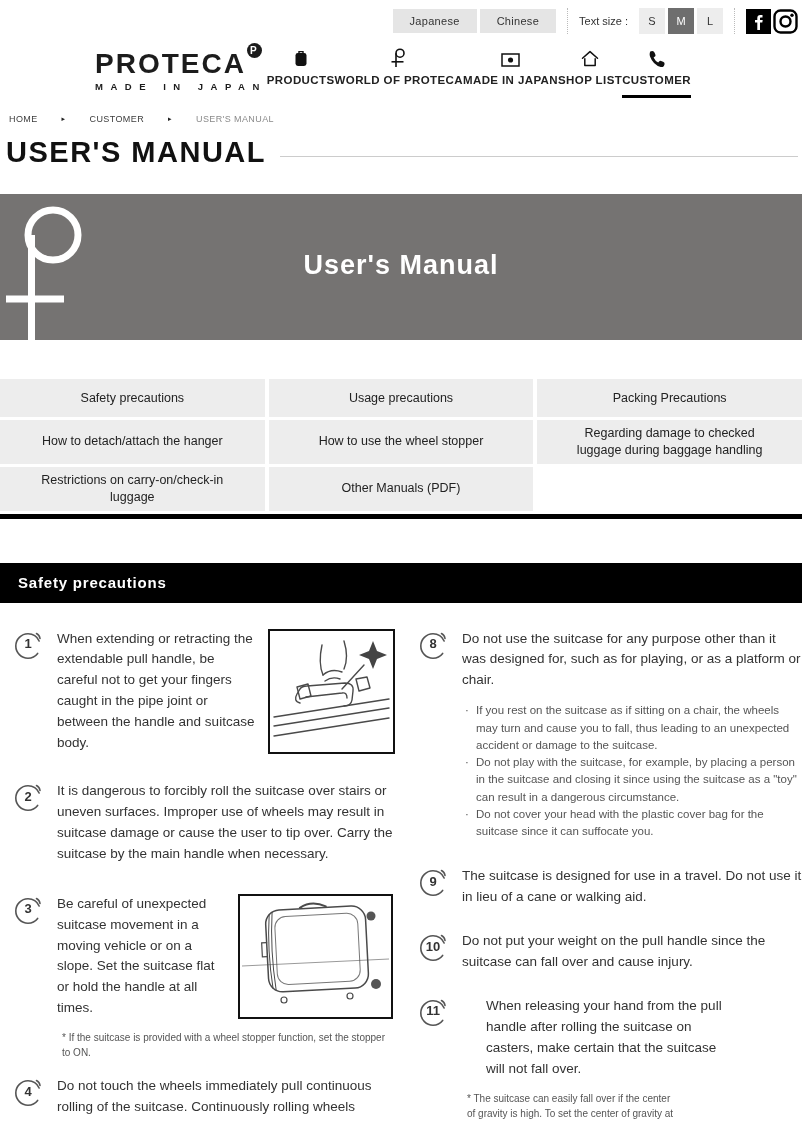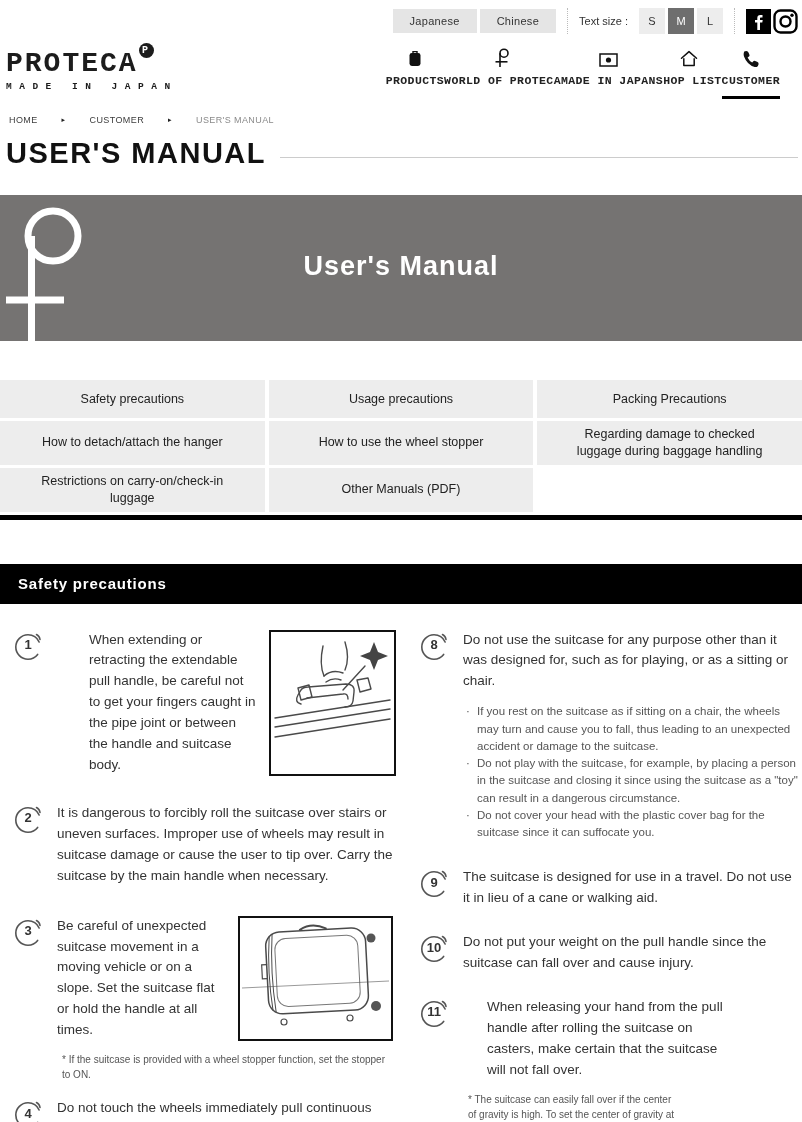--- a/index.html
+++ b/index.html
@@ -12,21 +12,21 @@
               border:none; cursor:pointer; letter-spacing:.3px; }
   .vsep { border-left:1px dotted #bbb; height:26px; margin:0 11px; }
   .textsize-label { font-size:11px; color:#333; margin-right:8px; }
   .size-btn { width:26px; height:26px; background:#ededed; color:#333; font-size:11px;
               border:none; margin-left:3px; cursor:pointer; }
   .size-btn.active { background:#6e6e6e; color:#fff; }
   .social { display:flex; align-items:center; gap:2px; }
   .social svg { display:block; }
 
   
-  .header { display:flex; justify-content:space-between; align-items:flex-start; padding:2px 6px 0 6px;font-family:Liberation Mono, monospace; }
+  .header { display:flex; justify-content:center; align-items:flex-start; padding:2px 6px 0 6px; }
   .logo { line-height:1; padding-top:8px; }
   .logo-word { font-size:28px; font-weight:800; letter-spacing:2px; color:#1c1c1c; position:relative; display:inline-block; }
   .logo-mark { position:absolute; top:-7px; right:-16px; width:15px; height:15px; background:#1c1c1c;
                border-radius:50%; color:#fff; font-size:10px; font-weight:700; text-align:center; line-height:15px; }
   .logo-sub { font-size:9.5px; font-weight:700; letter-spacing:7.5px; color:#1c1c1c; margin-top:4px; }
   .nav { display:flex; padding:8px 16px 0 0; }
   .nav-item { display:flex; flex-direction:column; align-items:center; gap:7px; cursor:pointer;
               font-size:11.5px; font-weight:600; letter-spacing:.4px; color:#222; padding-bottom:9px; }
   .nav-item .nicon { height:17px; display:flex; align-items:flex-end; }
   .nav-item.active { border-bottom:3px solid #000; }
@@ -69,21 +69,21 @@
   .item-body { flex:1; min-width:0; }
   .item-text { font-size:13.5px; line-height:1.55; color:#333; }
   .with-img { display:flex; gap:13px; }
   .illus { flex:none; border:2px solid #111; background:#fff; }
   .note { font-size:10px; color:#555; line-height:1.5; margin-top:11px; padding-left:5px; }
   .bullets { margin-top:11px; padding-left:3px; }
   .bullet { display:flex; font-size:11.5px; color:#555; line-height:1.5; }
   .bullet-dot { flex:none; width:11px; }
   .mb-l1 { margin-bottom:27px; } .mb-l2 { margin-bottom:29px; } .mb-l3 { margin-bottom:16px; }
   .mb-r1 { margin-bottom:26px; } .mb-r2 { margin-bottom:23px; } .mb-r3 { margin-bottom:23px; }
-  .narrow-200 { width:198px;margin-left:32px; } .narrow-235 { width:238px;margin-left:24px; }
+  .narrow-200 { width:198px; } .narrow-235 { width:238px;margin-left:24px; }
   .note-narrow { width:215px; }
   svg.lineart { display:block; }
 </style>
 </head>
 <body>
 
 <div class="topbar">
   <button class="lang-btn">Japanese</button>
   <button class="lang-btn">Chinese</button>
   <div class="vsep"></div>
@@ -302,21 +302,21 @@
 
     <div class="item mb-r1">
       <span class="item-num">
         <svg class="lineart" width="28" height="30" viewBox="0 0 28 30">
             <circle cx="14" cy="16" r="12.2" fill="none" stroke="#555" stroke-width="1.6" stroke-dasharray="63 14" stroke-dashoffset="-8" stroke-linecap="round"></circle>
             <path d="M22.5 3.5q3 1.5 3.5 5" fill="none" stroke="#555" stroke-width="1.6" stroke-linecap="round"></path>
           </svg>
         <span class="numtxt">8</span>
       </span>
       <div class="item-body">
-        <div class="item-text">Do not use the suitcase for any purpose other than it was designed for, such as for playing, or as a sitting or chair.</div>
+        <div class="item-text">Do not use the suitcase for any purpose other than it was designed for, such as for playing, or as a platform or chair.</div>
         <div class="bullets">
           <div class="bullet">
             <span class="bullet-dot">·</span>
             <span>If you rest on the suitcase as if sitting on a chair, the wheels may turn and cause you to fall, thus leading to an unexpected accident or damage to the suitcase.</span>
           </div>
           <div class="bullet">
             <span class="bullet-dot">·</span>
             <span>Do not play with the suitcase, for example, by placing a person in the suitcase and closing it since using the suitcase as a "toy" can result in a dangerous circumstance.</span>
           </div>
           <div class="bullet">

